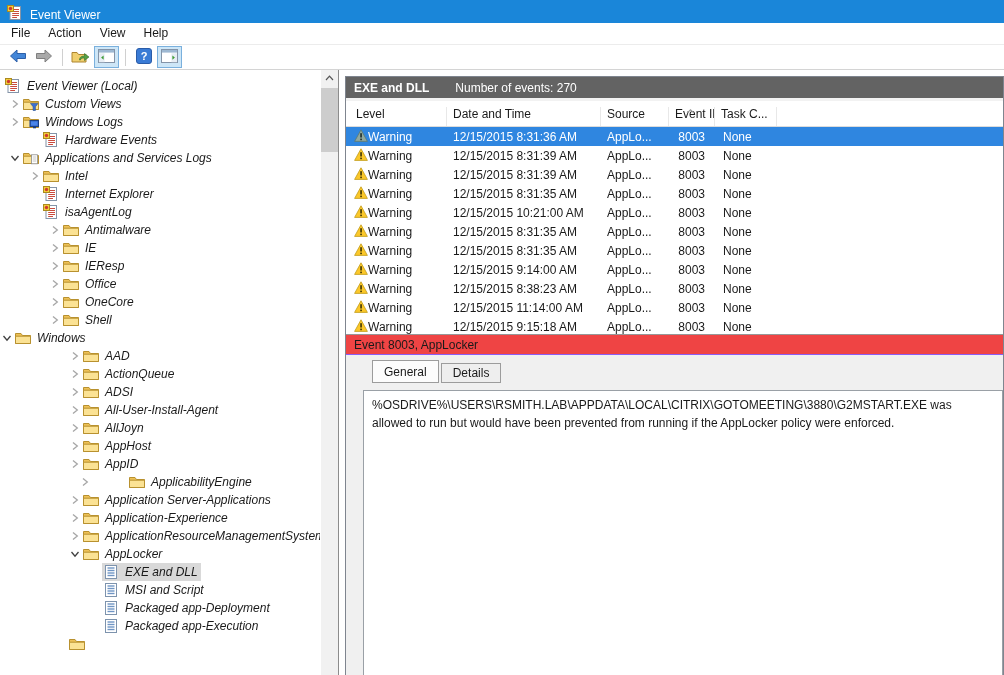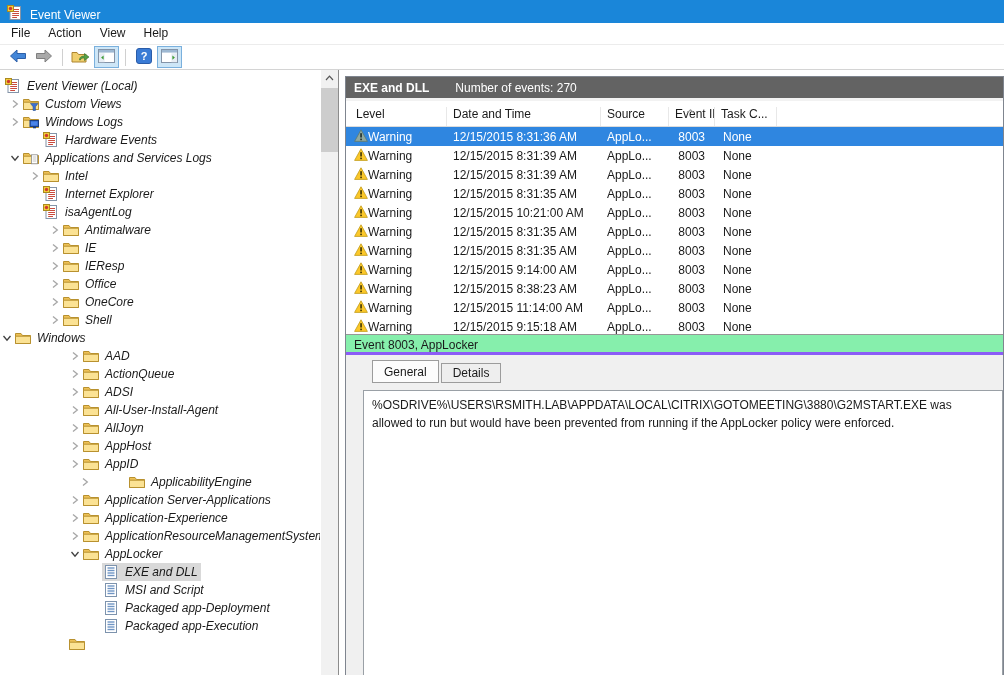--- a/index.html
+++ b/index.html
@@ -56,22 +56,22 @@
   .cell { flex:none; white-space:nowrap; overflow:hidden; }
   .cell.lvl { width:97px; display:flex; align-items:center; gap:0; padding-left:4px; }
   .cell.date { width:154px; padding-left:6px; }
   .cell.src { width:68px; padding-left:6px; }
   .cell.eid { width:46px; text-align:right; padding-right:10px; }
   .cell.task { width:62px; padding-left:8px; }
 
   
   .detail-pane { flex:1; background:#f0f0f0; border-top:1px solid #979797;
     display:flex; flex-direction:column; min-height:0; }
-  .detail-title { height:20px; line-height:20px; padding-left:8px; background:#86efac;
-    border-bottom:3px solid #8b5cf6; flex:none; }
+  .detail-title { height:20px; line-height:20px; padding-left:8px; background:#ef4444;
+    border-bottom:1px solid #8b5cf6; flex:none; }
   .tab-strip { height:28px; flex:none; display:flex; align-items:flex-end; padding-left:26px; }
   .tab { border:1px solid #9c9c9c; padding:0 11px; margin-right:2px; cursor:default; }
   .tab.active { background:#fcfcfc; height:23px; line-height:22px; }
   .tab.inactive { background:#eeeeee; height:20px; line-height:19px; }
   .detail-content { flex:1; padding:7px 0 0 17px; min-height:0; }
   .msg-box { background:#fff; border:1px solid #9aa0a6; height:105%; padding:5px 8px; line-height:1.5; }
 </style>
 </head>
 <body>
 

